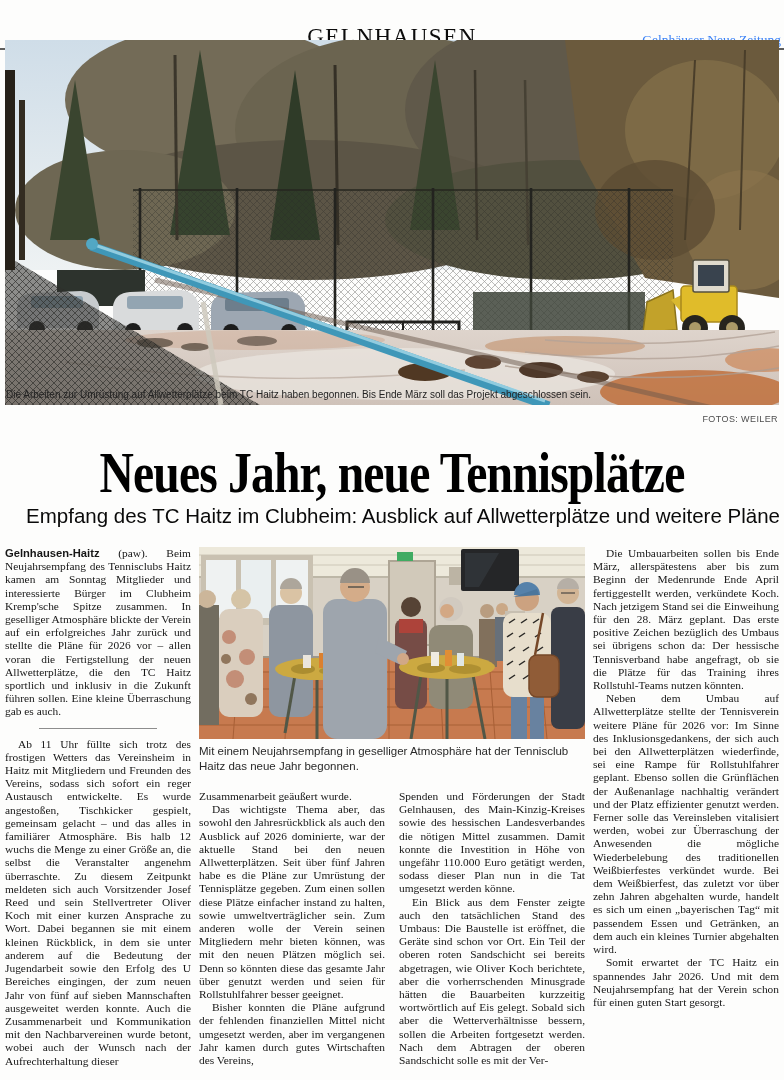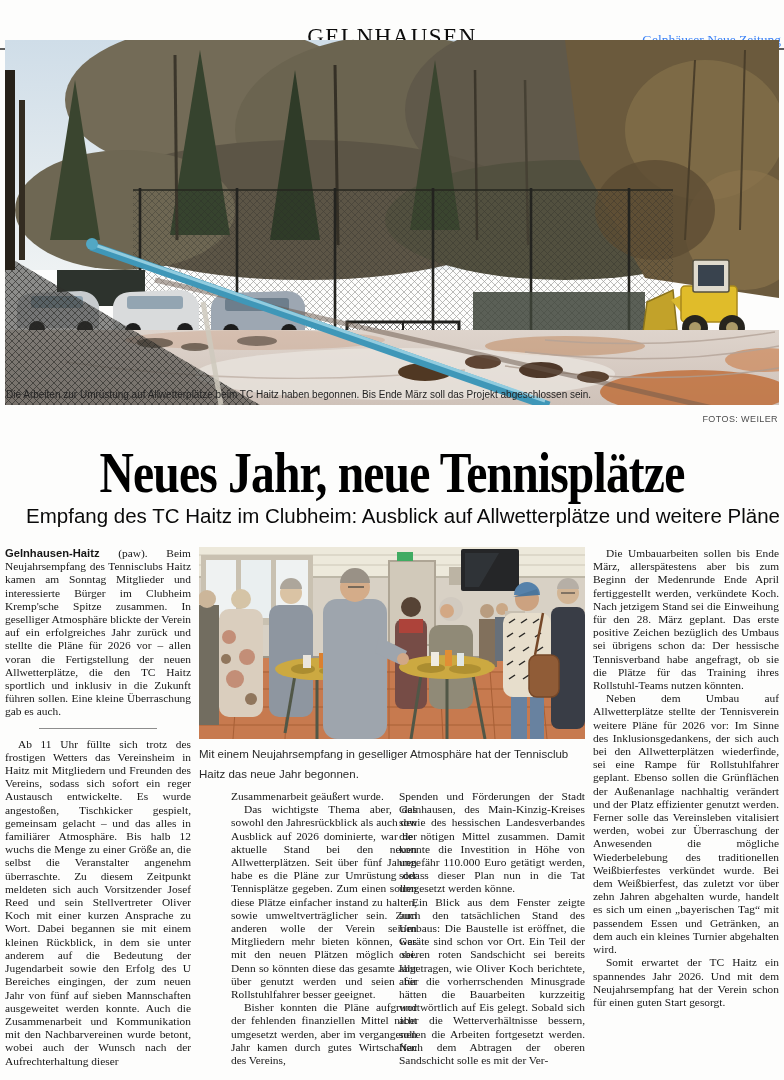--- a/index.html
+++ b/index.html
@@ -16,36 +16,36 @@
   .photo-lead{position:absolute;top:40px;left:5px;width:774px;height:365px;overflow:hidden;}
   .photo-mid{position:absolute;top:547px;left:199px;width:386px;height:192px;overflow:hidden;}
   .photo-lead svg,.photo-mid svg{display:block;width:100%;height:100%;}
 
   
   .lead-caption{position:absolute;top:388px;left:6px;width:690px;
         font-family:"Liberation Sans",sans-serif;font-size:10px;line-height:14px;color:#232323;}
   .credit{position:absolute;top:414px;right:6px;
         font-family:"Liberation Sans",sans-serif;font-size:9px;letter-spacing:.4px;color:#4e4e4e;}
   .mid-caption{position:absolute;top:744px;left:199px;width:386px;
-        font-family:"Liberation Sans",sans-serif;font-size:11.5px;line-height:20px;color:#2a2a2a;}
+        font-family:"Liberation Sans",sans-serif;font-size:11.5px;line-height:15px;color:#2a2a2a;}
 
   
   .headline{position:absolute;top:444px;left:0;width:784px;text-align:center;
         font-weight:bold;font-size:58px;line-height:58px;letter-spacing:-1px;color:#000;
         transform:scaleX(.82);transform-origin:50% 50%;white-space:nowrap;}
   .subheadline{position:absolute;top:504px;left:0;width:784px;text-align:center;
         font-family:"Liberation Sans",sans-serif;font-size:20.5px;line-height:23px;color:#0a0a0a;padding-left:11px;}
 
   
   .col{position:absolute;font-size:11.4px;line-height:13.2px;text-align:justify;color:#161616;
         overflow:hidden;hyphens:auto;-webkit-hyphens:auto;}
   .col p{margin:0;}
   .col p.ind{text-indent:13px;}
   #col1{top:547px;left:5px;width:186px;height:533px;}
-  #col2{top:790px;left:199px;width:186px;height:290px;margin-left:32px;}
+  #col2{top:790px;left:199px;width:186px;height:290px;}
   #col3{top:790px;left:399px;width:186px;height:290px;}
   #col4{top:547px;left:593px;width:186px;height:533px;}
   .dateline{font-family:"Liberation Sans",sans-serif;font-weight:bold;font-size:11.2px;}
   .rule{width:118px;height:1px;background:#8d8d8d;margin:9px auto;}
 </style>
 </head>
 <body>
 
 <div class="page">
 

